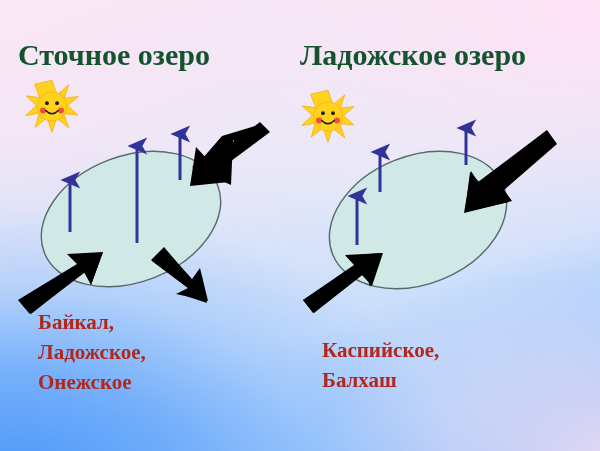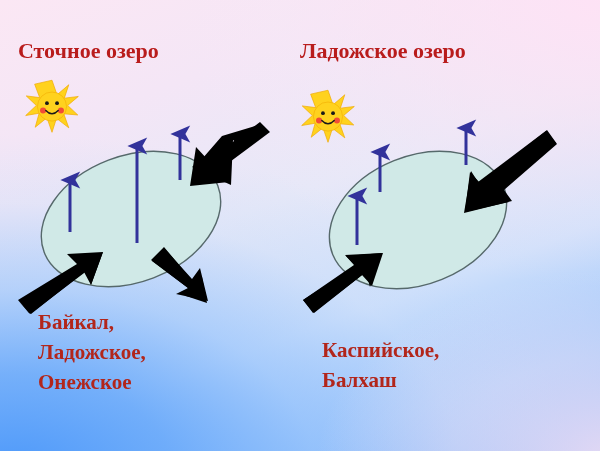--- a/index.html
+++ b/index.html
@@ -33,22 +33,22 @@
   }
   .bg-pink2 {
     position: absolute;
     inset: 0;
     background: radial-gradient(70% 60% at 103% 103%, rgba(255,228,243,0.85) 0%, rgba(250,230,244,0.45) 40%, rgba(255,255,255,0) 72%);
   }
 
   .title {
     position: absolute;
     font-weight: bold;
-    font-size: 22px;
-    color: #b91c1c;
+    font-size: 30px;
+    color: #14532d;
     white-space: nowrap;
     letter-spacing: 0px;
   }
   #title-left  { left: 18px;  top: 38px; }
   #title-right { left: 300px; top: 38px; }
 
   .lake-label {
     position: absolute;
     font-weight: bold;
     font-size: 21px;

